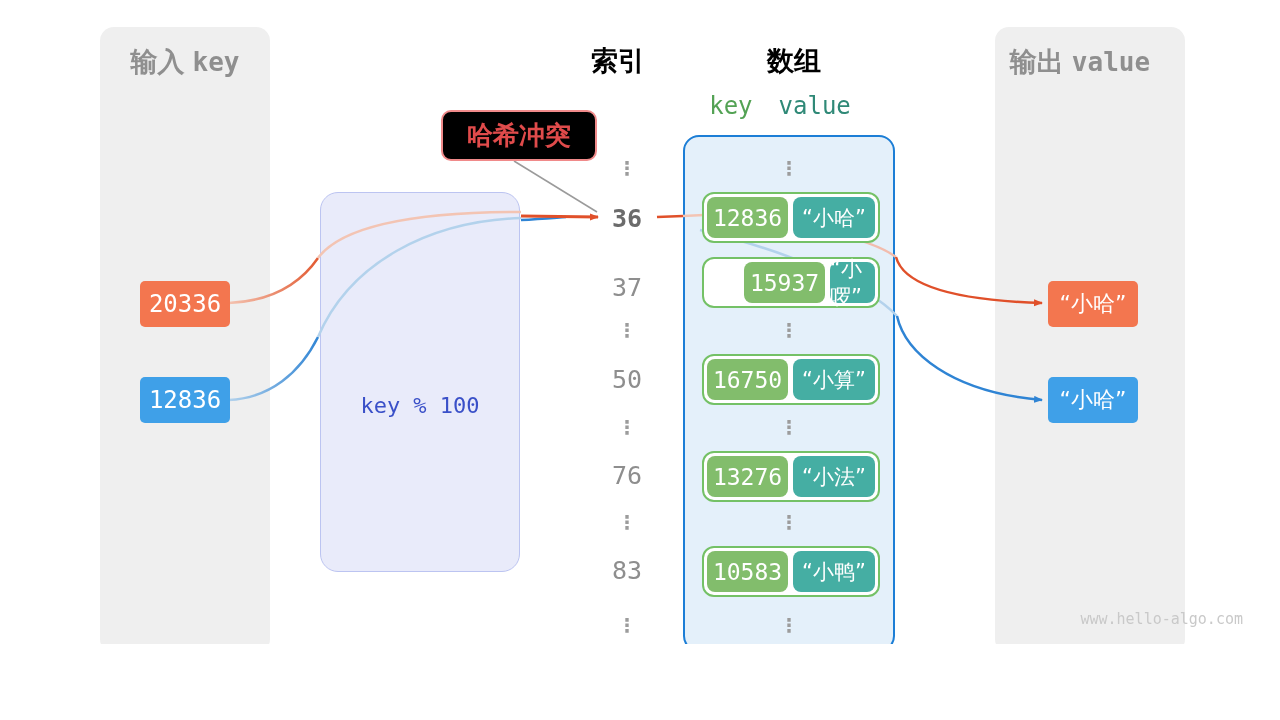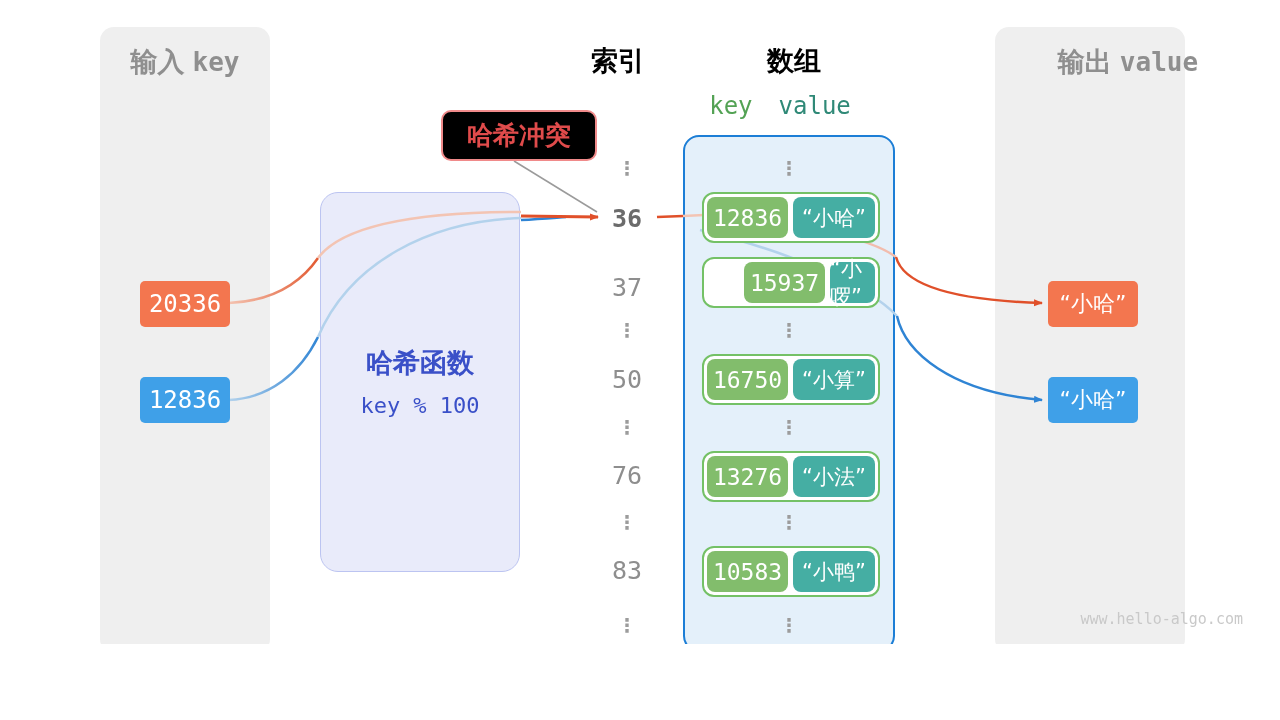--- a/index.html
+++ b/index.html
@@ -107,21 +107,20 @@
 
     <path d="M 514 161 L 597 212" stroke="#9B9B9B" stroke-width="1.5" fill="none"></path>
   </svg>
 
   <div class="panel-title layer-fg" style="left:100px;width:170px;">
     <span>输入</span><span class="en">key</span>
   </div>
   <div class="pill num orange layer-fg" style="left:140px;top:281px;width:90px;height:46px;">20336</div>
   <div class="pill num blue layer-fg" style="left:140px;top:377px;width:90px;height:46px;">12836</div>
 
-  <div class="hash-name layer-fg">哈希函数</div>
   <div class="hash-formula layer-fg">key % 100</div>
 
   <div class="collision layer-fg">哈希冲突</div>
 
   <div class="col-title layer-fg" style="left:618px;top:43px;">索引</div>
   <div class="dots layer-fg" style="left:627px;top:168px;">⋮</div>
   <div class="idx-item hl layer-fg" style="top:218px;">36</div>
   <div class="idx-item layer-fg" style="top:287px;">37</div>
   <div class="dots layer-fg" style="left:627px;top:330px;">⋮</div>
   <div class="idx-item layer-fg" style="top:379px;">50</div>
@@ -155,20 +154,20 @@
     <div class="cell key">13276</div>
     <div class="cell value">“小法”</div>
   </div>
   <div class="dots layer-fg" style="left:789px;top:522px;">⋮</div>
   <div class="row layer-fg" style="top:546px;">
     <div class="cell key">10583</div>
     <div class="cell value">“小鸭”</div>
   </div>
   <div class="dots layer-fg" style="left:789px;top:625px;">⋮</div>
 
-  <div class="panel-title layer-fg" style="left:1033px;width:190px;">
+  <div class="panel-title layer-fg" style="left:985px;width:190px;">
     <span>输出</span><span class="en">value</span>
   </div>
   <div class="pill val orange layer-fg" style="left:1048px;top:281px;width:90px;height:46px;">“小哈”</div>
   <div class="pill val blue layer-fg" style="left:1048px;top:377px;width:90px;height:46px;">“小哈”</div>
 
   <div class="watermark layer-fg">www.hello-algo.com</div>
 </div>
 
 </body></html>

